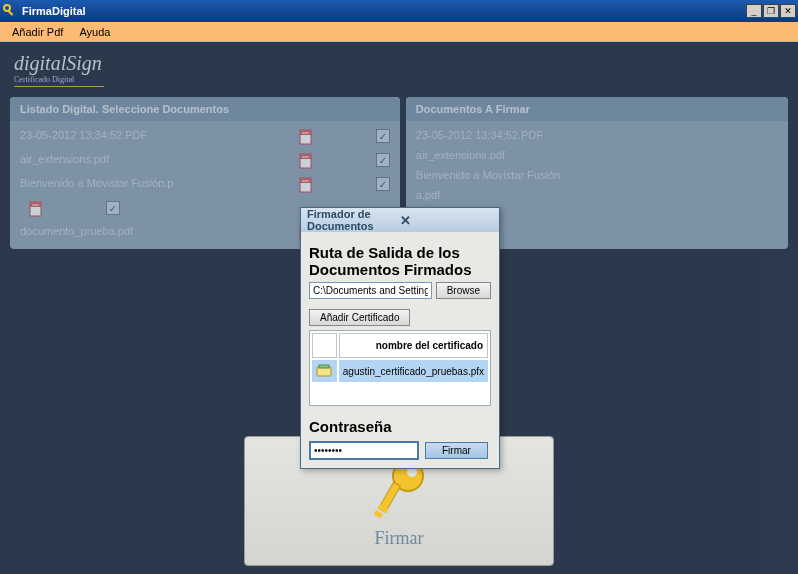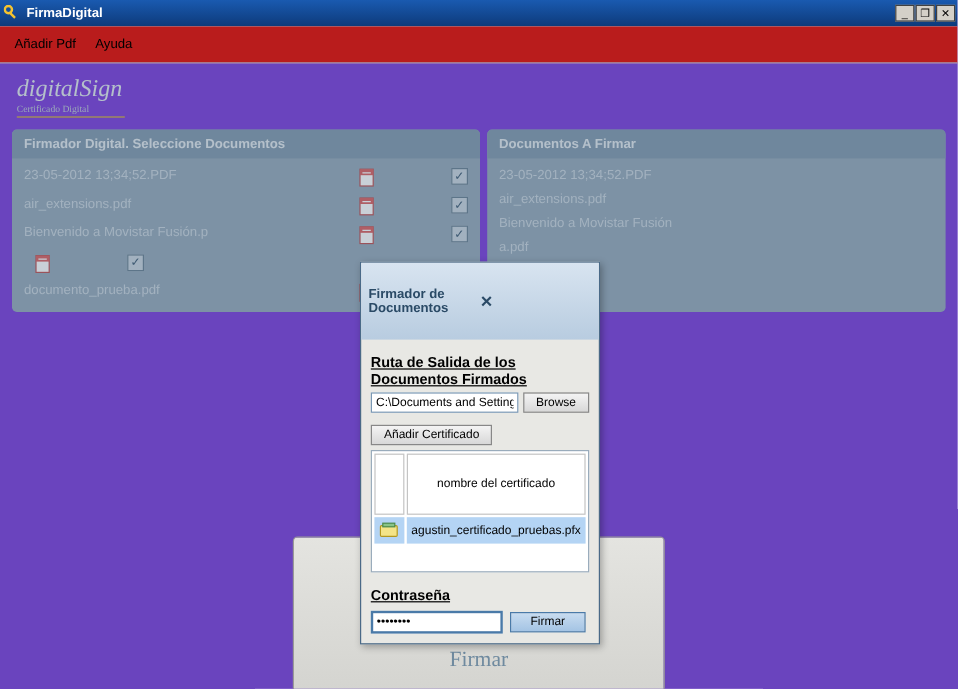--- a/index.html
+++ b/index.html
@@ -4,55 +4,55 @@
 <style>
 * { box-sizing: border-box; margin: 0; padding: 0; }
 body { font-family: Tahoma, Arial, sans-serif; font-size: 11px; background: #fff; width: 798px; height: 574px; overflow: hidden; position: relative; }
 
 .title-bar { background: linear-gradient(#1a5ab0, #0d3a7a); height: 22px; color: #fff; display: flex; align-items: center; padding: 0 2px; }
 .title-bar .app-icon { width: 16px; height: 16px; margin-right: 4px; display: flex; align-items: center; justify-content: center; }
 .title-bar .title-text { font-weight: bold; flex: 1; }
 .title-bar .win-btns { display: flex; gap: 1px; }
 .title-bar .win-btn { width: 16px; height: 14px; background: #d4d0c8; border: 1px solid #404040; font-size: 9px; display: flex; align-items: center; justify-content: center; color: #000; cursor: pointer; }
 
-.menu-bar { background: #b91c1c; height: 20px; display: flex; align-items: center; padding: 15px 4px; font-size: 11px; border-bottom: 1px solid #a0b8d8; }
+.menu-bar { background: #fdba74; height: 20px; display: flex; align-items: center; padding: 4px 4px; font-size: 11px; border-bottom: 1px solid #a0b8d8; }
 .menu-bar .menu-item { padding: 2px 8px; cursor: pointer; }
 
-.app-body { background: #6d28d9; height: 532px; padding: 4px; position: relative; }
+.app-body { background: #0f172a; height: 532px; padding: 4px; position: relative; }
 
 .logo-area { padding: 6px 10px 10px 10px; color: #dfe6ec; font-style: italic; font-size: 20px; font-family: Georgia, serif; }
 .logo-sub { font-size: 8px; font-style: normal; color: #b8c4d0; }
 .logo-underline { width: 90px; height: 1px; background: #d4b020; margin-top: 2px; }
 
 .panels { display: flex; gap: 6px; padding: 0 6px; }
 .panel { background: #8aa0b3; border-radius: 4px; flex: 1; overflow: hidden; }
 .panel-header { background: #7690a6; color: #dfe6ec; font-weight: bold; padding: 6px 10px; font-size: 11px; }
 .panel-body { padding: 4px 0; }
 .file-row { display: flex; padding: 4px 10px; color: #c4d0da; font-size: 11px; gap: 42px; }
 .file-row .fname { flex: 1; white-space: nowrap; overflow: hidden; text-overflow: ellipsis; }
 .file-row .pdf-icon { width: 16px; height: 16px; margin: 0 20px 0 8px; }
 .file-row .chk { width: 14px; height: 14px; border: 1px solid #5a7488; background: #c4d0da; display: flex; align-items: center; justify-content: center; font-size: 10px; color: #2a4a66; }
 
 .sign-area { position: absolute; left: 50%; transform: translateX(-50%); bottom: 8px; width: 310px; height: 130px; background: linear-gradient(#e4e4e0, #d4d4d0); border: 1px solid #9a9a96; border-radius: 4px; display: flex; flex-direction: column; align-items: center; justify-content: center; cursor: pointer; }
 .sign-area .sign-label { color: #6f8a9f; font-size: 18px; font-family: Georgia, serif; margin-top: 4px; }
 
 .overlay { position: absolute; inset: 0; background: rgba(100,120,140,0.35); }
 
 .dialog { position: absolute; left: 300px; top: 165px; width: 200px; background: #e8e8e4; border: 1px solid #4a6a88; box-shadow: 2px 2px 6px rgba(0,0,0,0.3); }
-.dialog-title { background: linear-gradient(#d8e4f0, #b8cce0); padding: 20px 6px; font-size: 11px; font-weight: bold; color: #2a4a66; display: flex; align-items: center; }
+.dialog-title { background: linear-gradient(#d8e4f0, #b8cce0); padding: 0 6px; font-size: 11px; font-weight: bold; color: #2a4a66; display: flex; align-items: center; }
 .dialog-title span { flex: 1; }
 .dialog-close { font-size: 13px; font-weight: bold; cursor: pointer; }
 .dialog-body { padding: 8px; font-size: 10px; }
-.dialog-body .section-label { font-weight: bold; margin: 4px 0; font-size: 12px; text-decoration: underline; }
+.dialog-body .section-label { font-weight: bold; margin: 4px 0; font-size: 15px; }
 .path-row { display: flex; gap: 4px; margin-bottom: 10px; }
 .path-row input { flex: 1; font-size: 10px; padding: 2px 3px; border: 1px solid #7a98b4; background: #fff; min-width: 0; }
 .btn { font-size: 10px; padding: 2px 10px; background: linear-gradient(#f4f4f4,#d8d8d8); border: 1px solid #888; cursor: pointer; }
 .btn-blue { background: linear-gradient(#c8dcf0,#a4c4e4); border: 1px solid #4a7aa8; padding: 2px 16px; }
 .cert-table { border: 1px solid #9aacbc; background: #fff; margin-top: 4px; width: 100%; }
-.cert-table th { background: #fff; border: 1px solid #c4c4c4; font-weight: normal; font-size: 10px; padding: 19px 4px; text-align: center; }
+.cert-table th { background: #fff; border: 1px solid #c4c4c4; font-weight: bold; font-size: 10px; padding: 6px 4px; text-align: right; }
 .cert-table td { padding: 4px; font-size: 10px; }
 .cert-table .sel-row td { background: #b4d4f4; }
 .cert-icon-cell { width: 30px; text-align: center; }
 .pwd-row { display: flex; gap: 6px; align-items: center; margin-top: 6px; }
 .pwd-row input { width: 110px; font-size: 10px; padding: 2px 3px; border: 2px solid #4a7aa8; background: #fff; }
 
 svg { display: block; }
 </style>
 </head>
 <body>
@@ -81,21 +81,21 @@
   <div class="overlay"></div>
 
   <div class="logo-area">
     <div>digitalSign</div>
     <div class="logo-sub">Certificado Digital</div>
     <div class="logo-underline"></div>
   </div>
 
   <div class="panels">
     <div class="panel" style="flex:1.02">
-      <div class="panel-header">Firmador Digital. Seleccione Documentos</div>
+      <div class="panel-header">Listado Digital. Seleccione Documentos</div>
       <div class="panel-body" id="left-files">
           <div class="file-row">
             <span class="fname">23-05-2012 13;34;52.PDF</span>
             <span class="pdf-icon">
               <svg width="16" height="16" viewBox="0 0 16 16">
                 <rect x="2" y="1" width="11" height="14" fill="#fff" stroke="#b84040"></rect>
                 <rect x="2" y="1" width="11" height="5" fill="#d85050"></rect>
                 <path d="M4 4h7" stroke="#fff"></path>
               </svg>
             </span>

